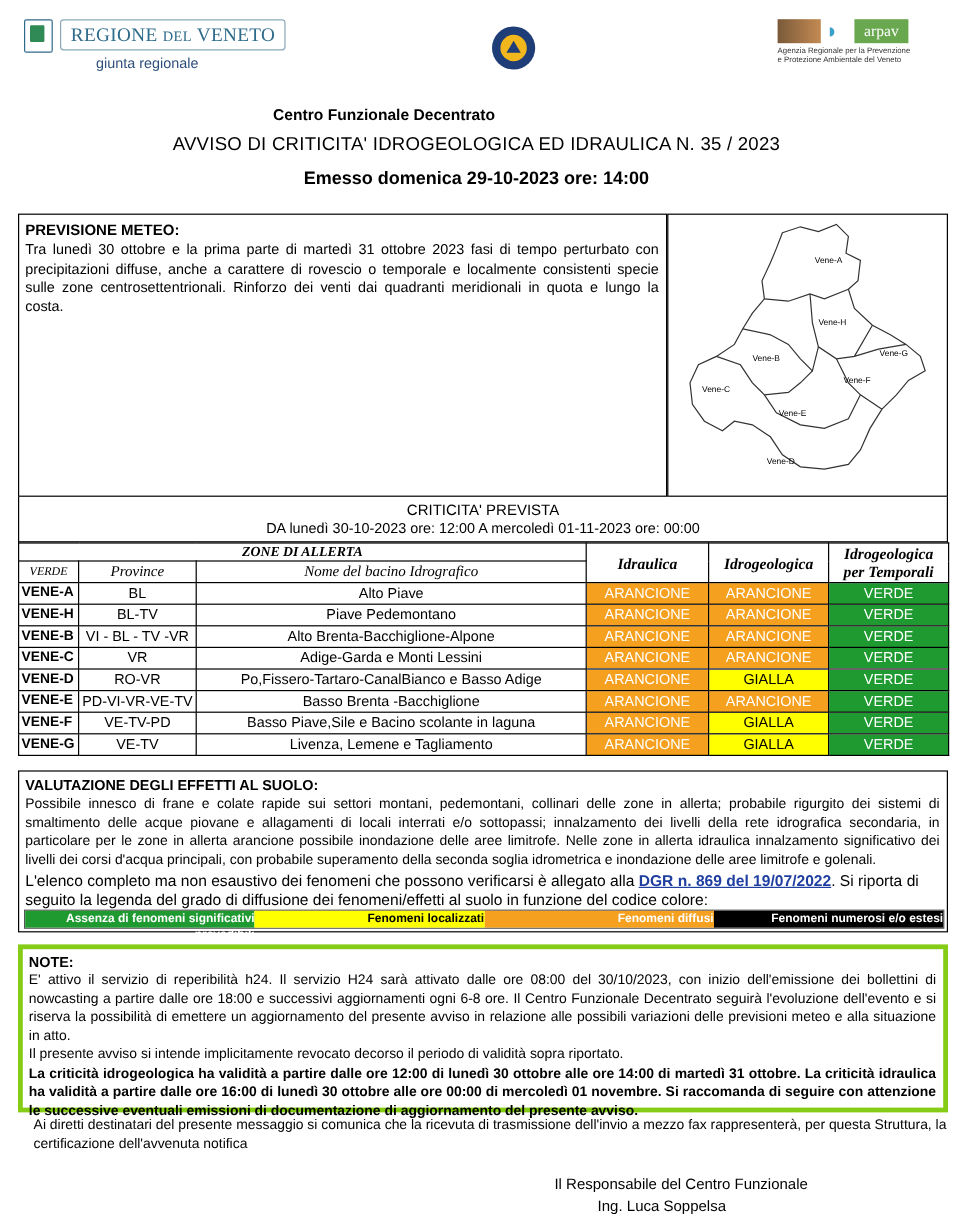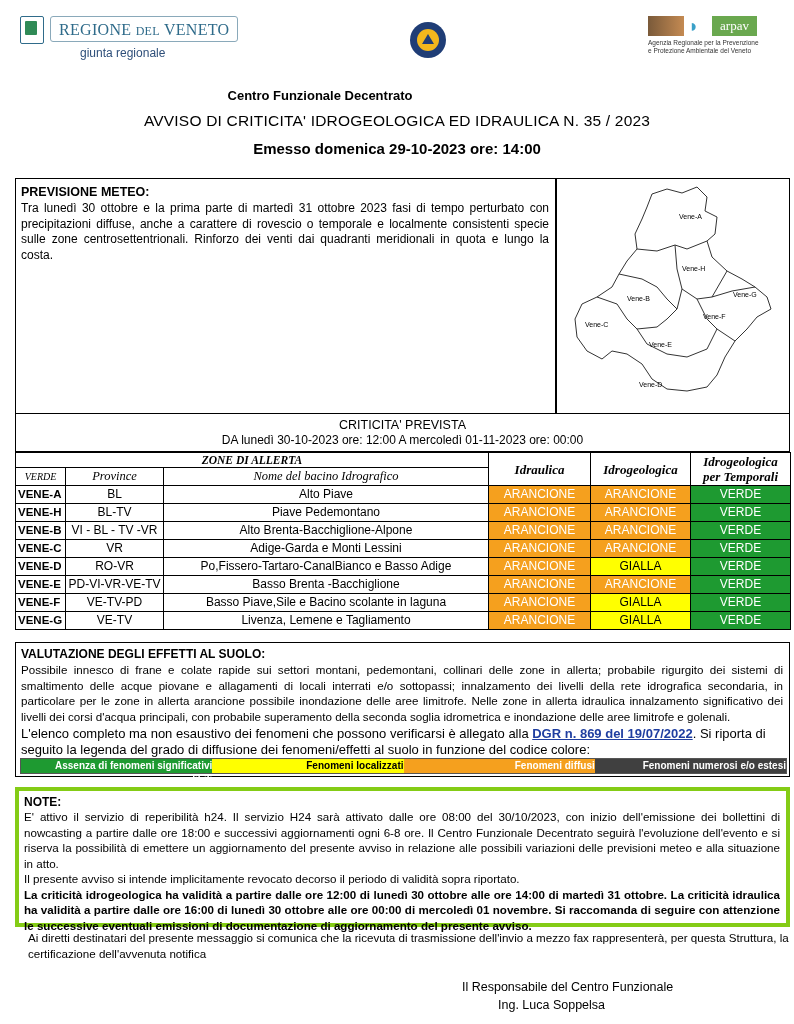--- a/index.html
+++ b/index.html
@@ -56,21 +56,21 @@
   #val { left:15px; top:642px; width:775px; height:135px; border:1px solid #000; box-sizing:border-box; }
   #val .h { font-weight:bold; font-size:12px; margin:4px 0 0 5px; }
   #val .txt { font-size:11.6px; line-height:15.5px; margin:1px 6px 0 5px; text-align:justify; }
   #val .txt2 { font-size:13px; line-height:15.5px; margin:2px 6px 0 5px; }
   #val a { color:#1f3ea0; font-weight:bold; text-decoration:underline; }
   .legend { position:absolute; left:4px; bottom:2px; width:765px; height:14px; display:flex; border:1px solid #555; }
   .legend div { flex:1; font-size:10px; line-height:14px; text-align:right; font-weight:bold; }
   .lg-green { background:#1e9a31; color:#fff; }
   .lg-yellow { background:#ffff00; color:#000; }
   .lg-orange { background:#f5a01e; color:#fff; }
-  .lg-red { background:#404040; color:#fff; }
+  .lg-red { background:#000000; color:#fff; }
 
   
   #note { left:15px; top:787px; width:775px; height:140px; border:4px solid #84cc16; box-sizing:border-box; }
   #note .h { font-weight:bold; font-size:12px; margin:4px 0 0 5px; }
   #note .txt { font-size:11.6px; line-height:15.5px; margin:0 6px 0 5px; text-align:justify; }
   #note .bold { font-weight:bold; }
 
   .footer-txt { left:28px; top:930px; width:775px; font-size:11.6px; line-height:16px; }
   .sign1 { left:462px; top:980px; font-size:12.5px; }
   .sign2 { left:498px; top:998px; font-size:12.5px; }

